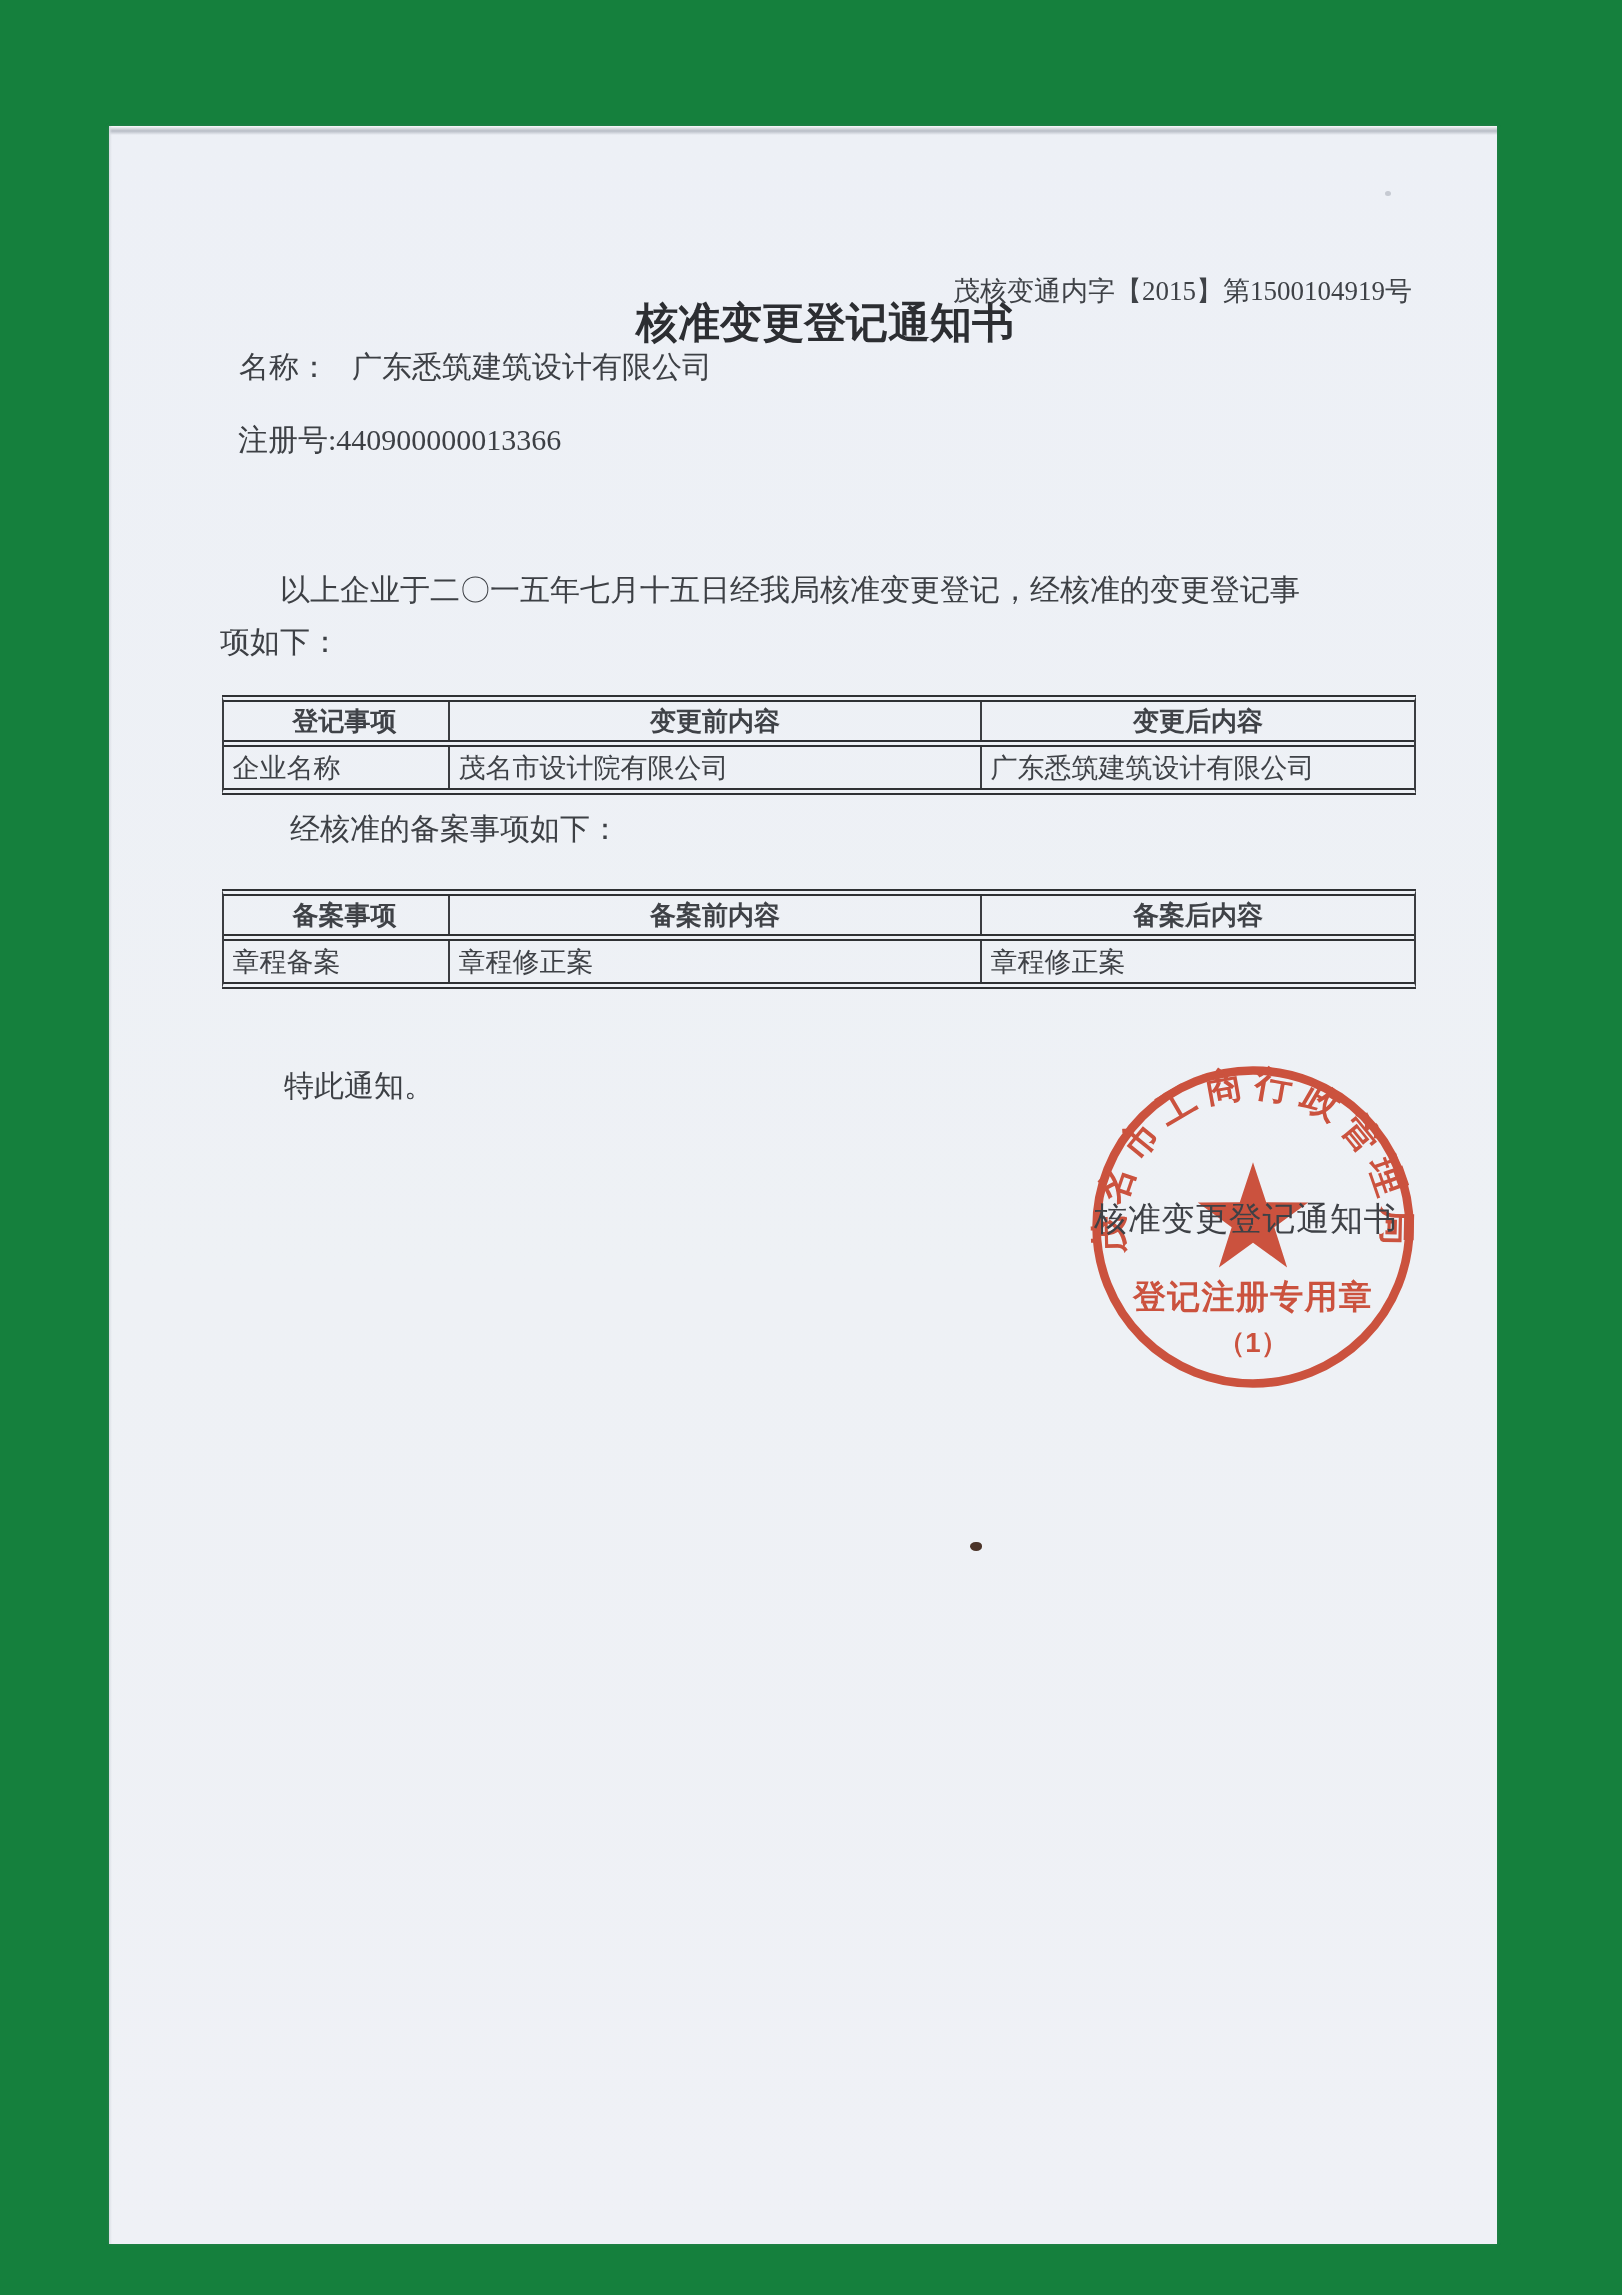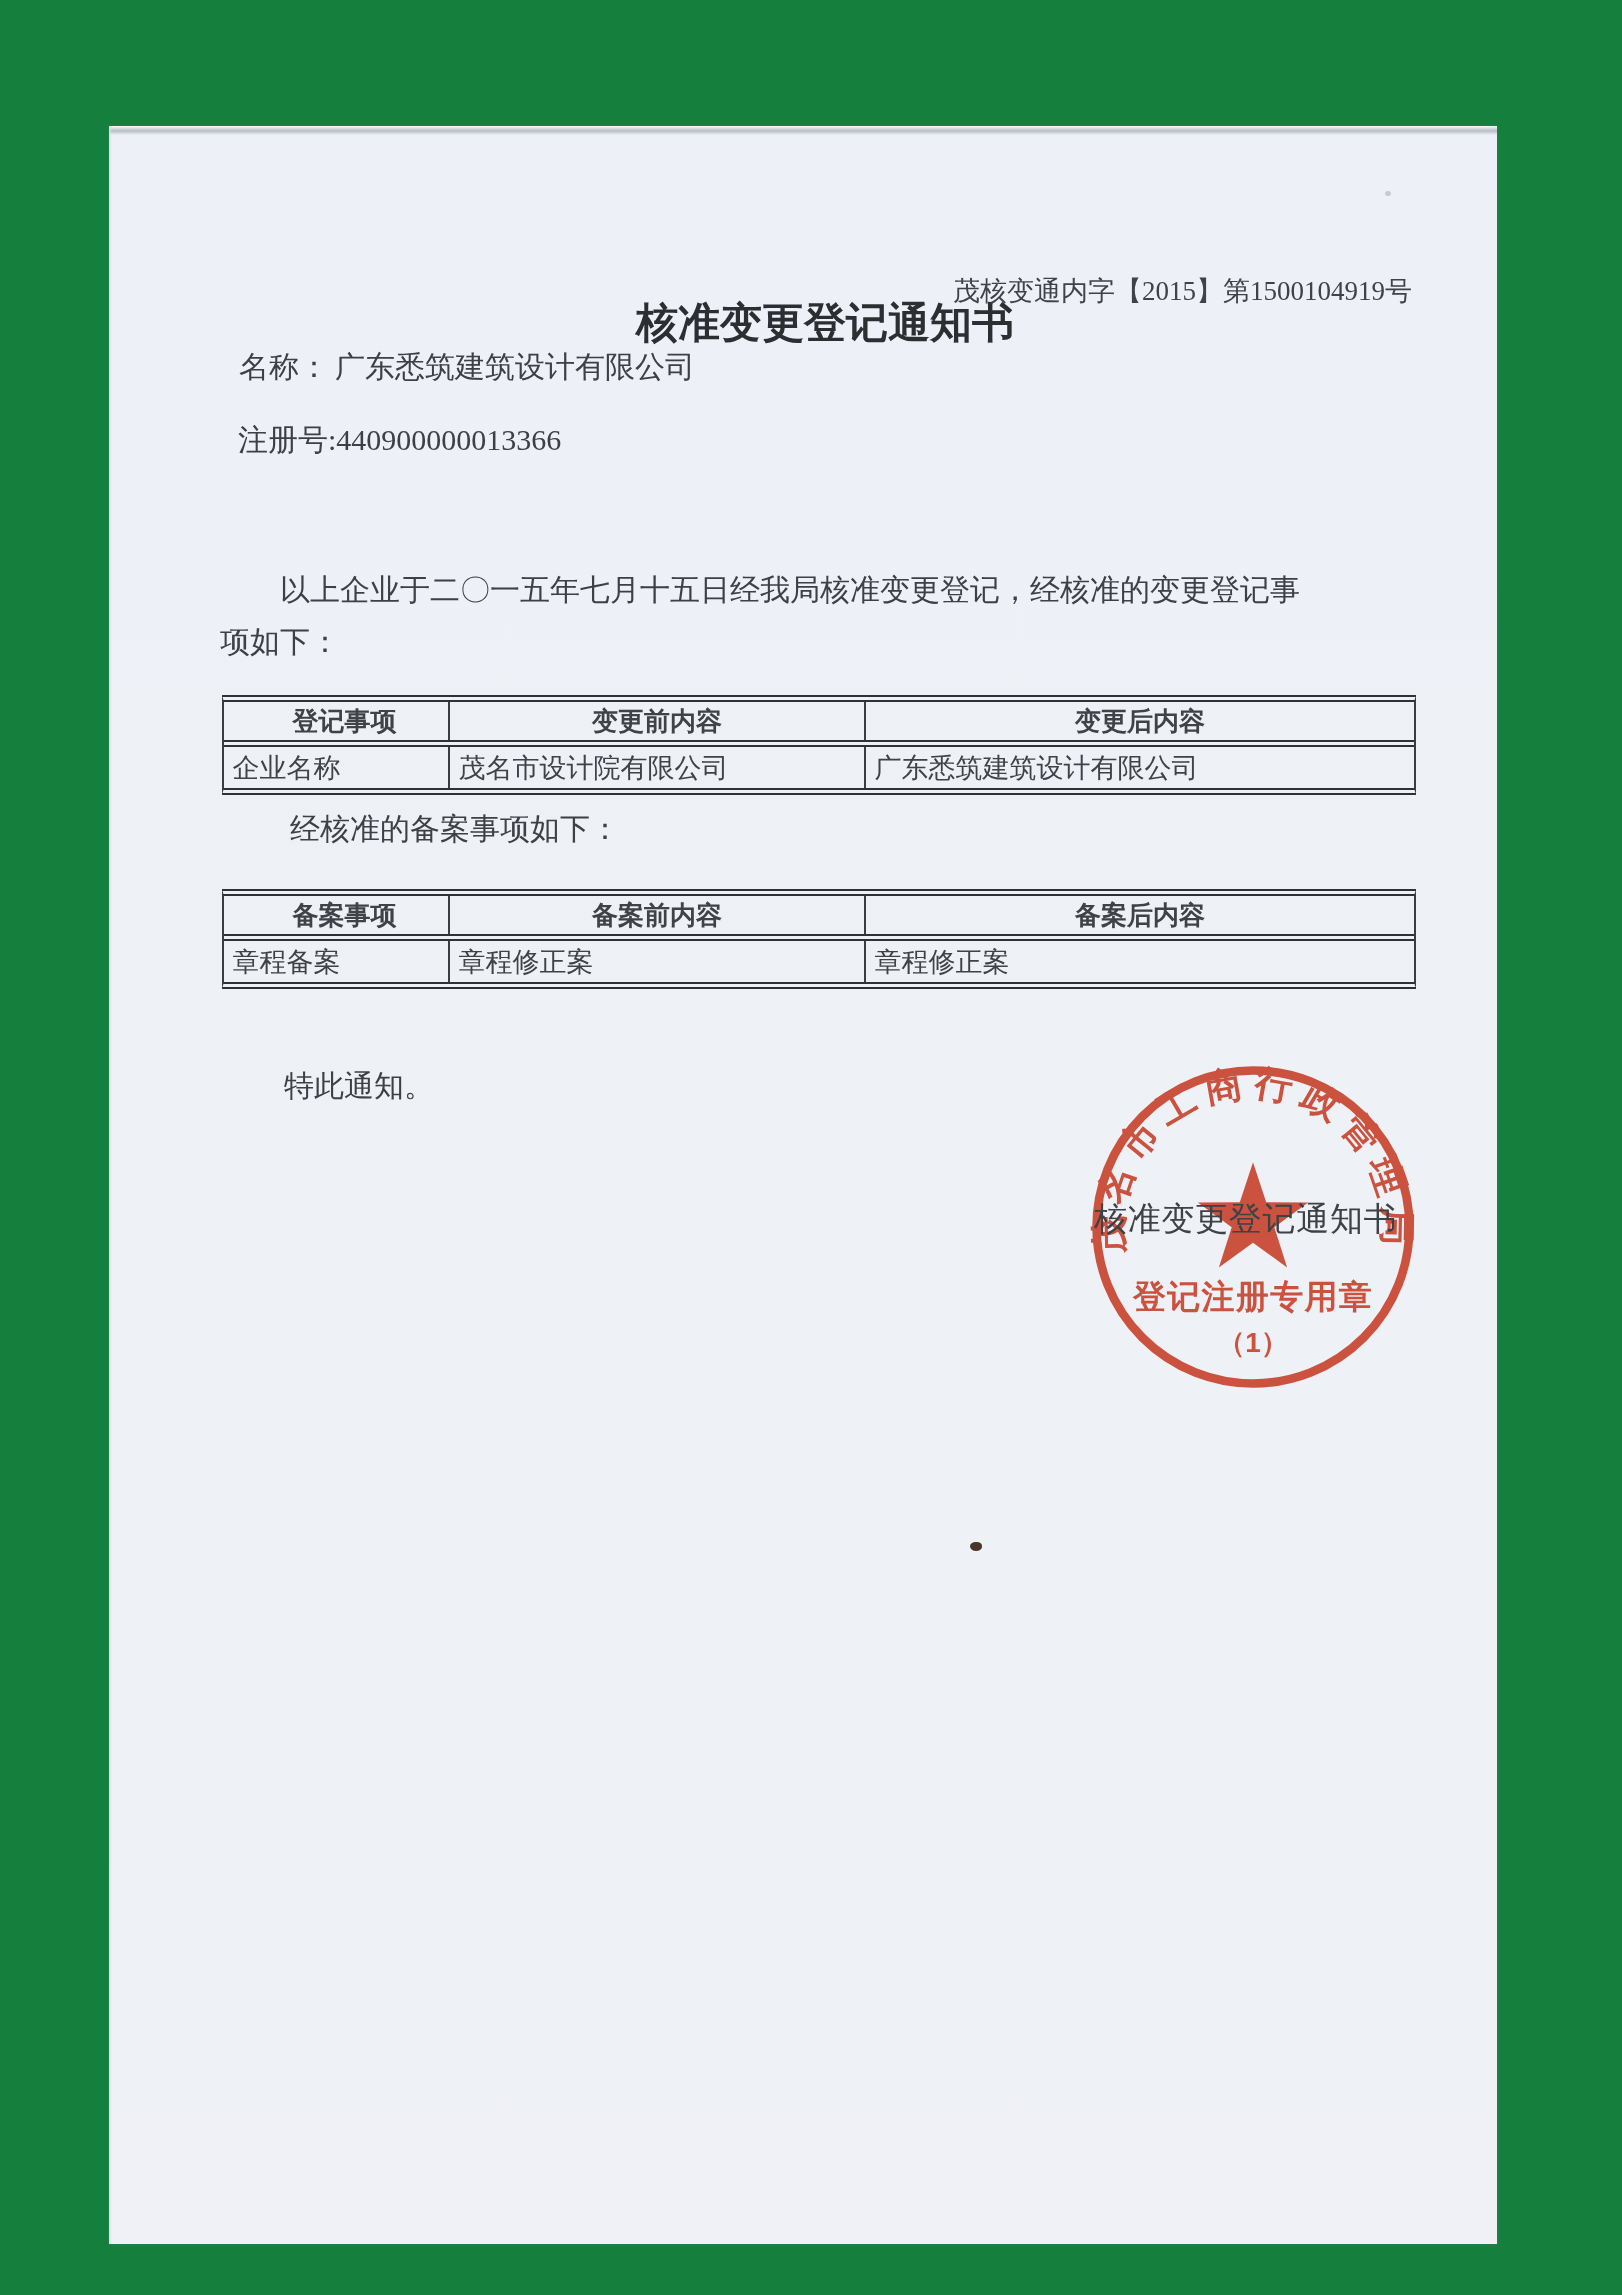--- a/index.html
+++ b/index.html
@@ -55,21 +55,21 @@
     font-size: 27px;
     color: #3f4247;
     white-space: nowrap;
     margin-left: 24px;
   }
   .field-line {
     font-size: 30px;
     color: #3d4045;
     white-space: nowrap;
   }
-  .field-line .label { margin-right: 6px; }
+  .field-line .label { margin-right: 23px; }
   .name-line { left: 130px; top: 221px; }
   .reg-line  { left: 129px; top: 294px; }
   .para-line {
     font-size: 30px;
     color: #3d4045;
     white-space: nowrap;
   }
   .para-1 { left: 171px; top: 444px; }
   .para-2 { left: 111px; top: 496px; }
   .intro-line {
@@ -101,21 +101,21 @@
     display: flex;
     align-items: center;
     box-sizing: border-box;
     font-size: 27px;
     white-space: nowrap;
     overflow: hidden;
   }
   .t-head .t-cell { justify-content: center; font-weight: bold; font-size: 26px; }
   .t-body .t-cell { padding-left: 8.5px; }
   .c1 { width: 224px; padding-left: 17px; }
-  .c2 { width: 416px; border-left: 2.6px solid #3b3d41; }
+  .c2 { width: 532px; border-left: 2.6px solid #3b3d41; }
   .c3 { flex: 1;      border-left: 2.6px solid #3b3d41; }
 
   
   .issue-date {
     left: 985px; top: 1071px;
     font-size: 33px;
     letter-spacing: 0.7px;
     color: #3e4146;
     white-space: nowrap;
     z-index: 5;

